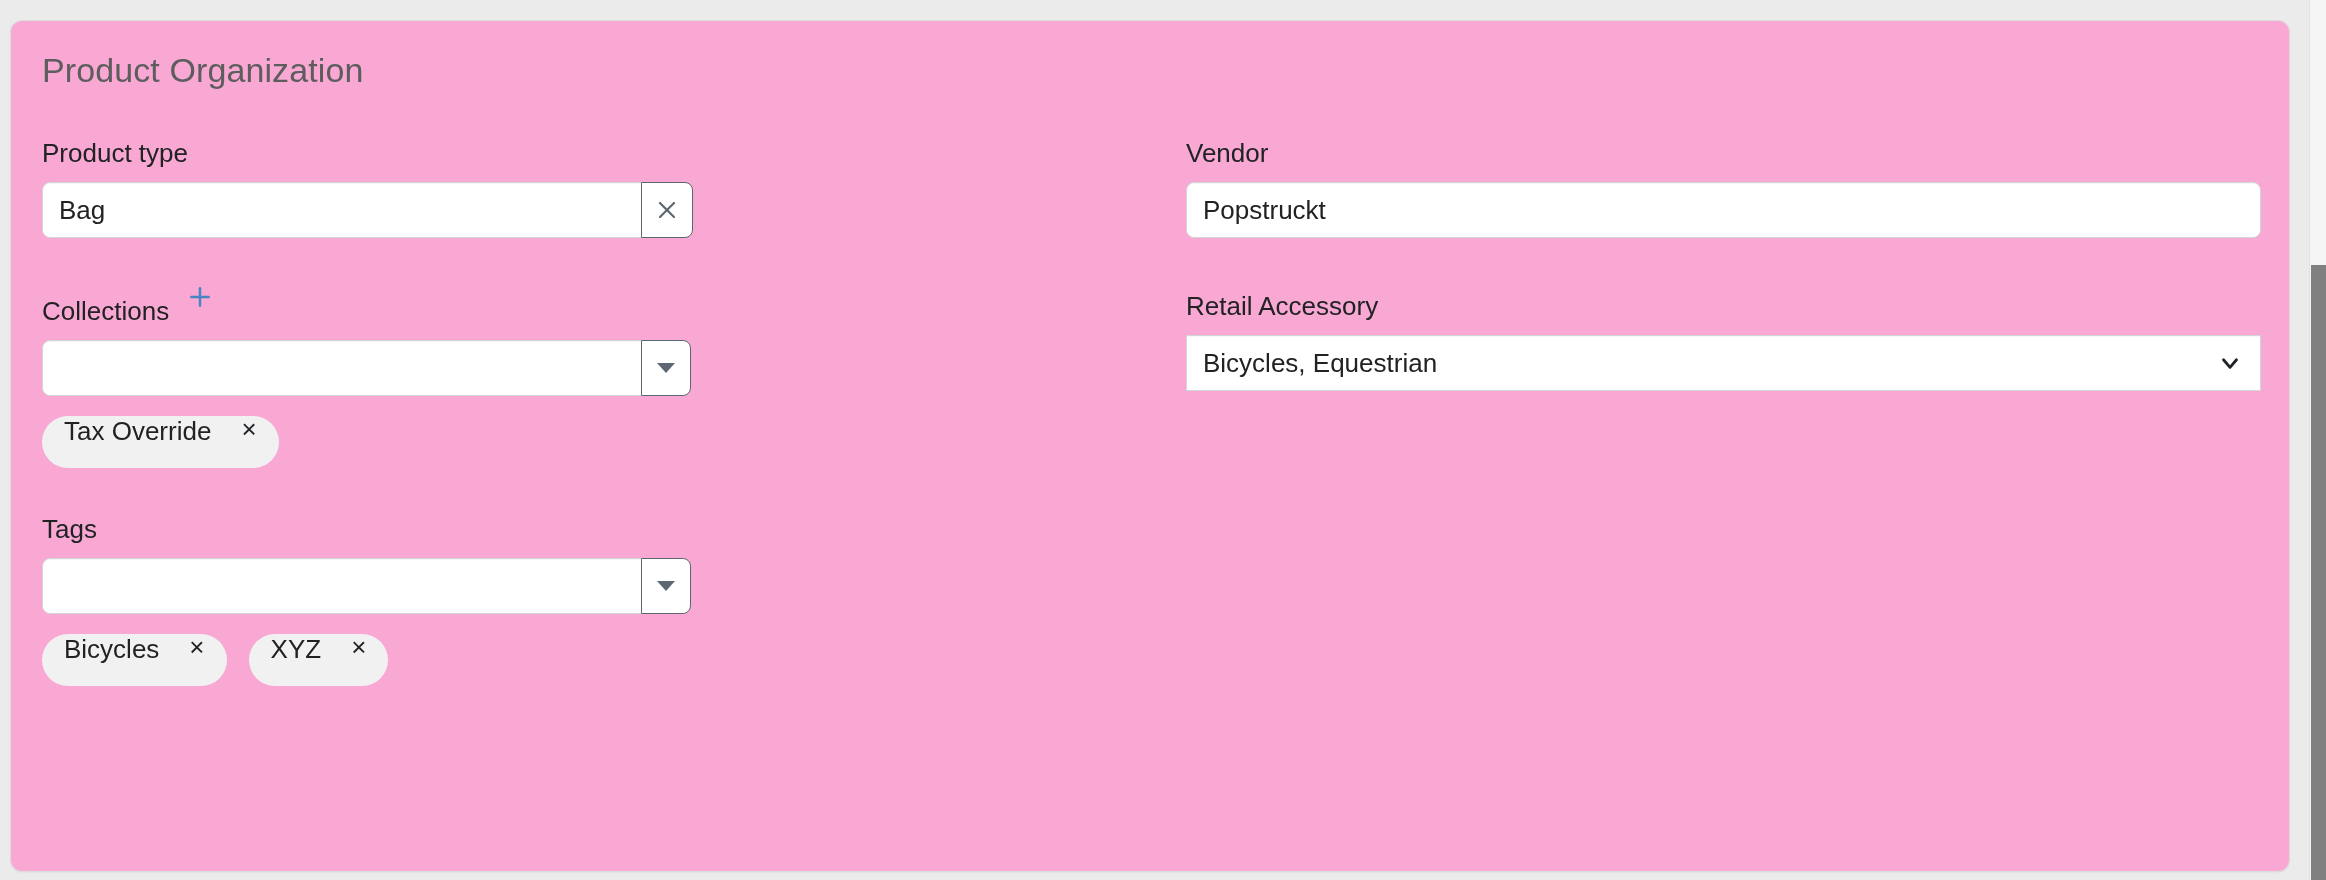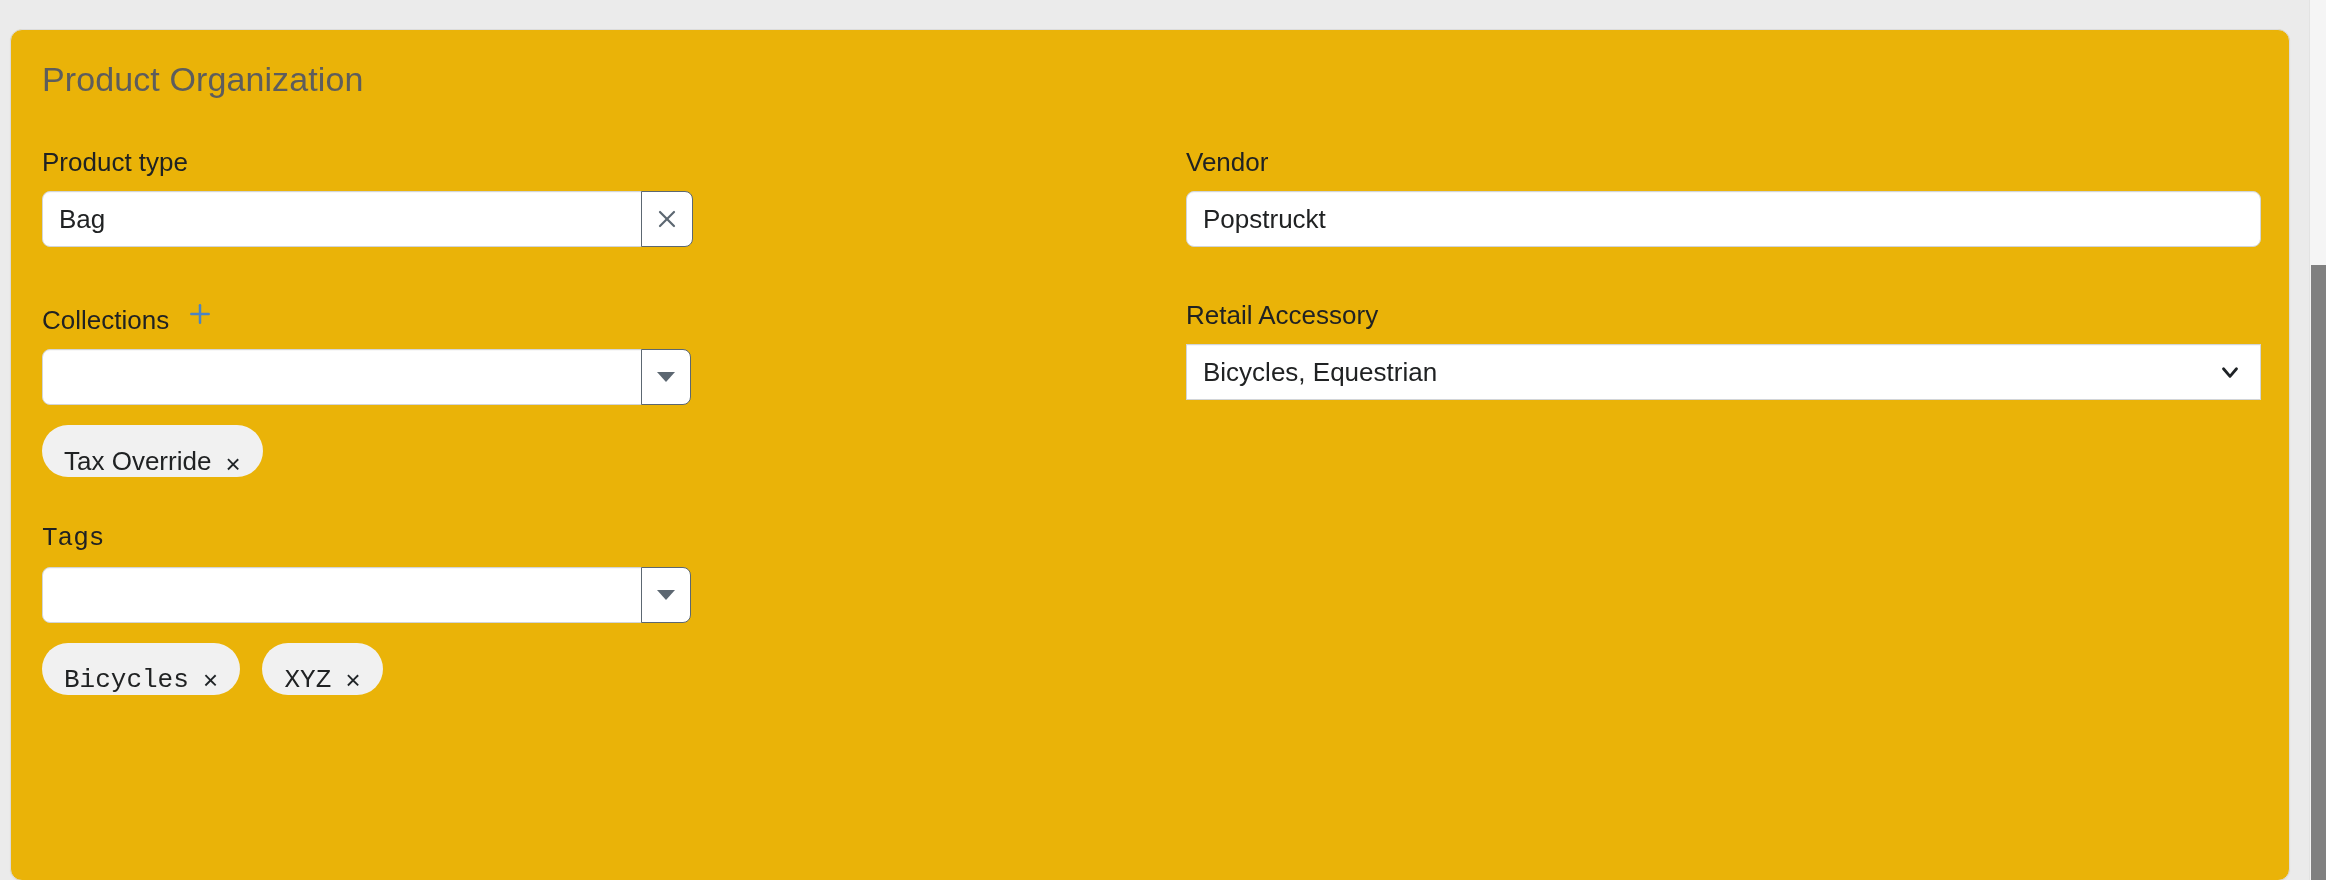--- a/index.html
+++ b/index.html
@@ -18,25 +18,25 @@
     position: relative;
     width: 2326px;
     height: 880px;
     box-sizing: border-box;
   }
 
   
   .card {
     position: absolute;
     left: 10px;
-    top: 29px;
+    top: 20px;
     width: 2280px;
     height: 852px;
     box-sizing: border-box;
-    background: #eab308;
+    background: #f9a8d4;
     border: 1px solid #dcdcdc;
     border-radius: 12px;
     box-shadow: 0 1px 2px rgba(0,0,0,0.04);
   }
 
   .card-title {
     position: absolute;
     left: 31px;
     top: 30px;
     font-size: 34px;
@@ -64,21 +64,20 @@
     font-size: 26px;
     color: #202223;
     font-weight: 400;
     line-height: 30px;
     white-space: nowrap;
     margin-top: 12px;
   }
 
   .label-row {
     display: flex;
-    align-items: center;
     gap: 18px;
   }
 
   .add-icon {
     display: inline-flex;
     align-items: center;
     justify-content: center;
     width: 26px;
     height: 26px;
     color: #4b84c4;
@@ -216,43 +215,43 @@
 
   
   .chip-row {
     display: flex;
     align-items: center;
     gap: 22px;
     margin-top: 20px;
   }
   .chip {
     display: inline-flex;
-    align-items: flex-end;
-    gap: 14px;
+    align-items: flex-start;
+    gap: 30px;
     height: 52px;
     padding: 0 22px;
     background: #f1f1f1;
     border-radius: 26px;
     font-size: 26px;
     color: #202223;
     white-space: nowrap;
     cursor: default;
   }
   .chip-x {
     font-size: 26px;
     line-height: 1;
     color: #1f2326;
     cursor: pointer;
     display: inline-flex;
     align-items: center;
   }
 
   
   .gap-collections { margin-top: 46px; }
-  .gap-tags { margin-top: 46px; font-family: Liberation Mono, monospace; }
+  .gap-tags { margin-top: 46px; }
   .gap-retail { margin-top: 53px; }
 
   
   .scroll-track {
     position: absolute;
     right: 0;
     top: 0;
     width: 17px;
     height: 880px;
     background: #f5f5f5;

